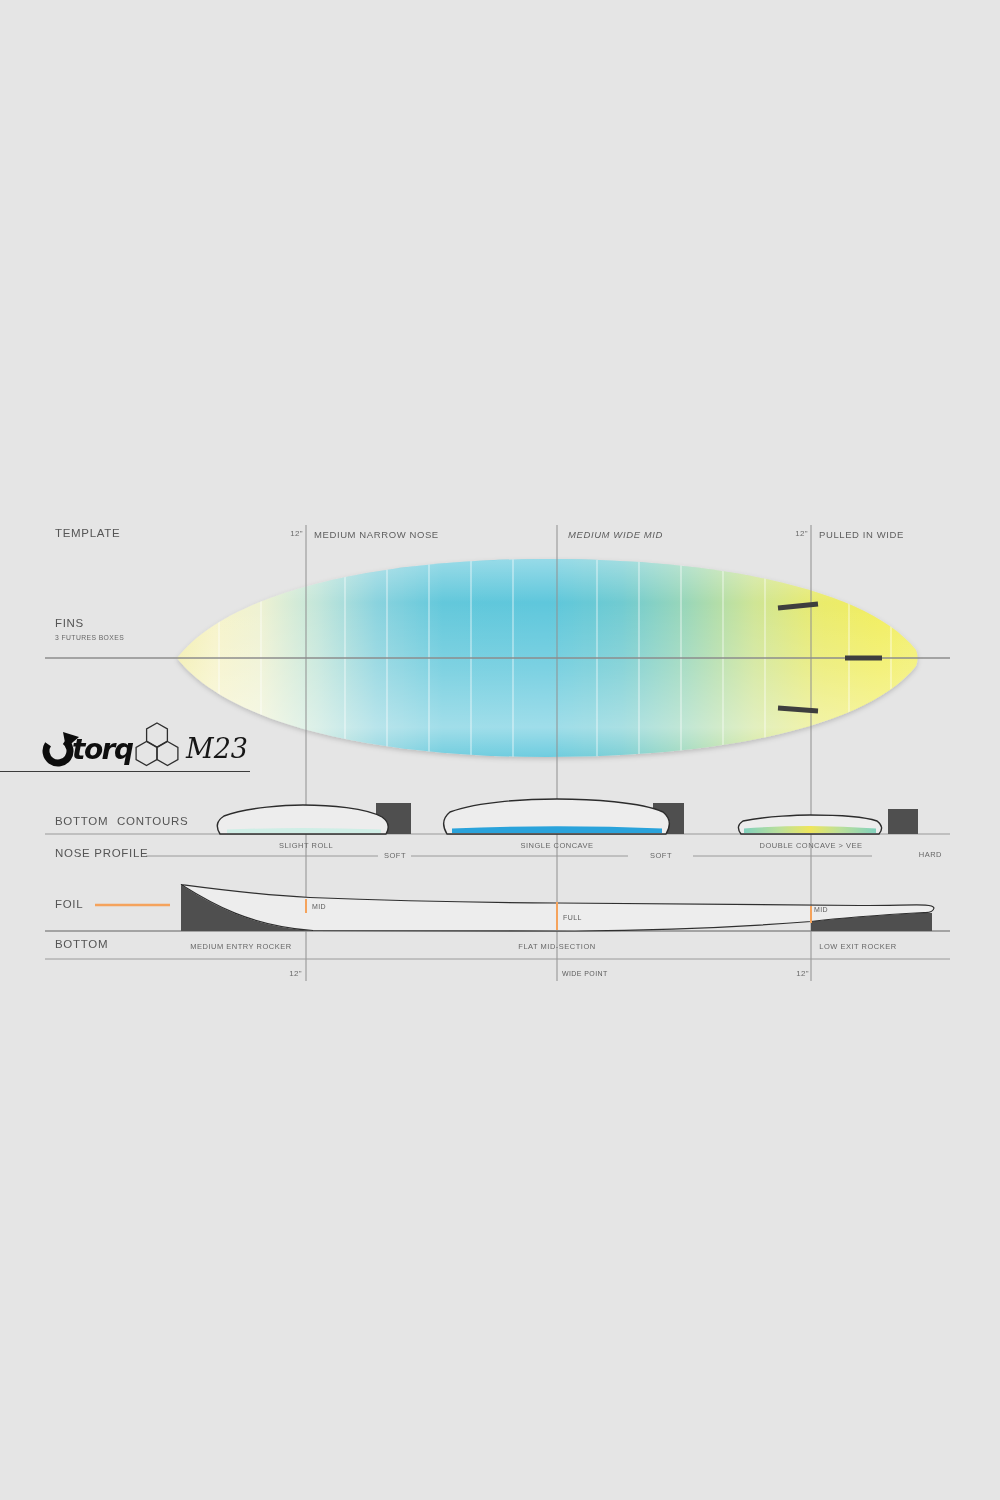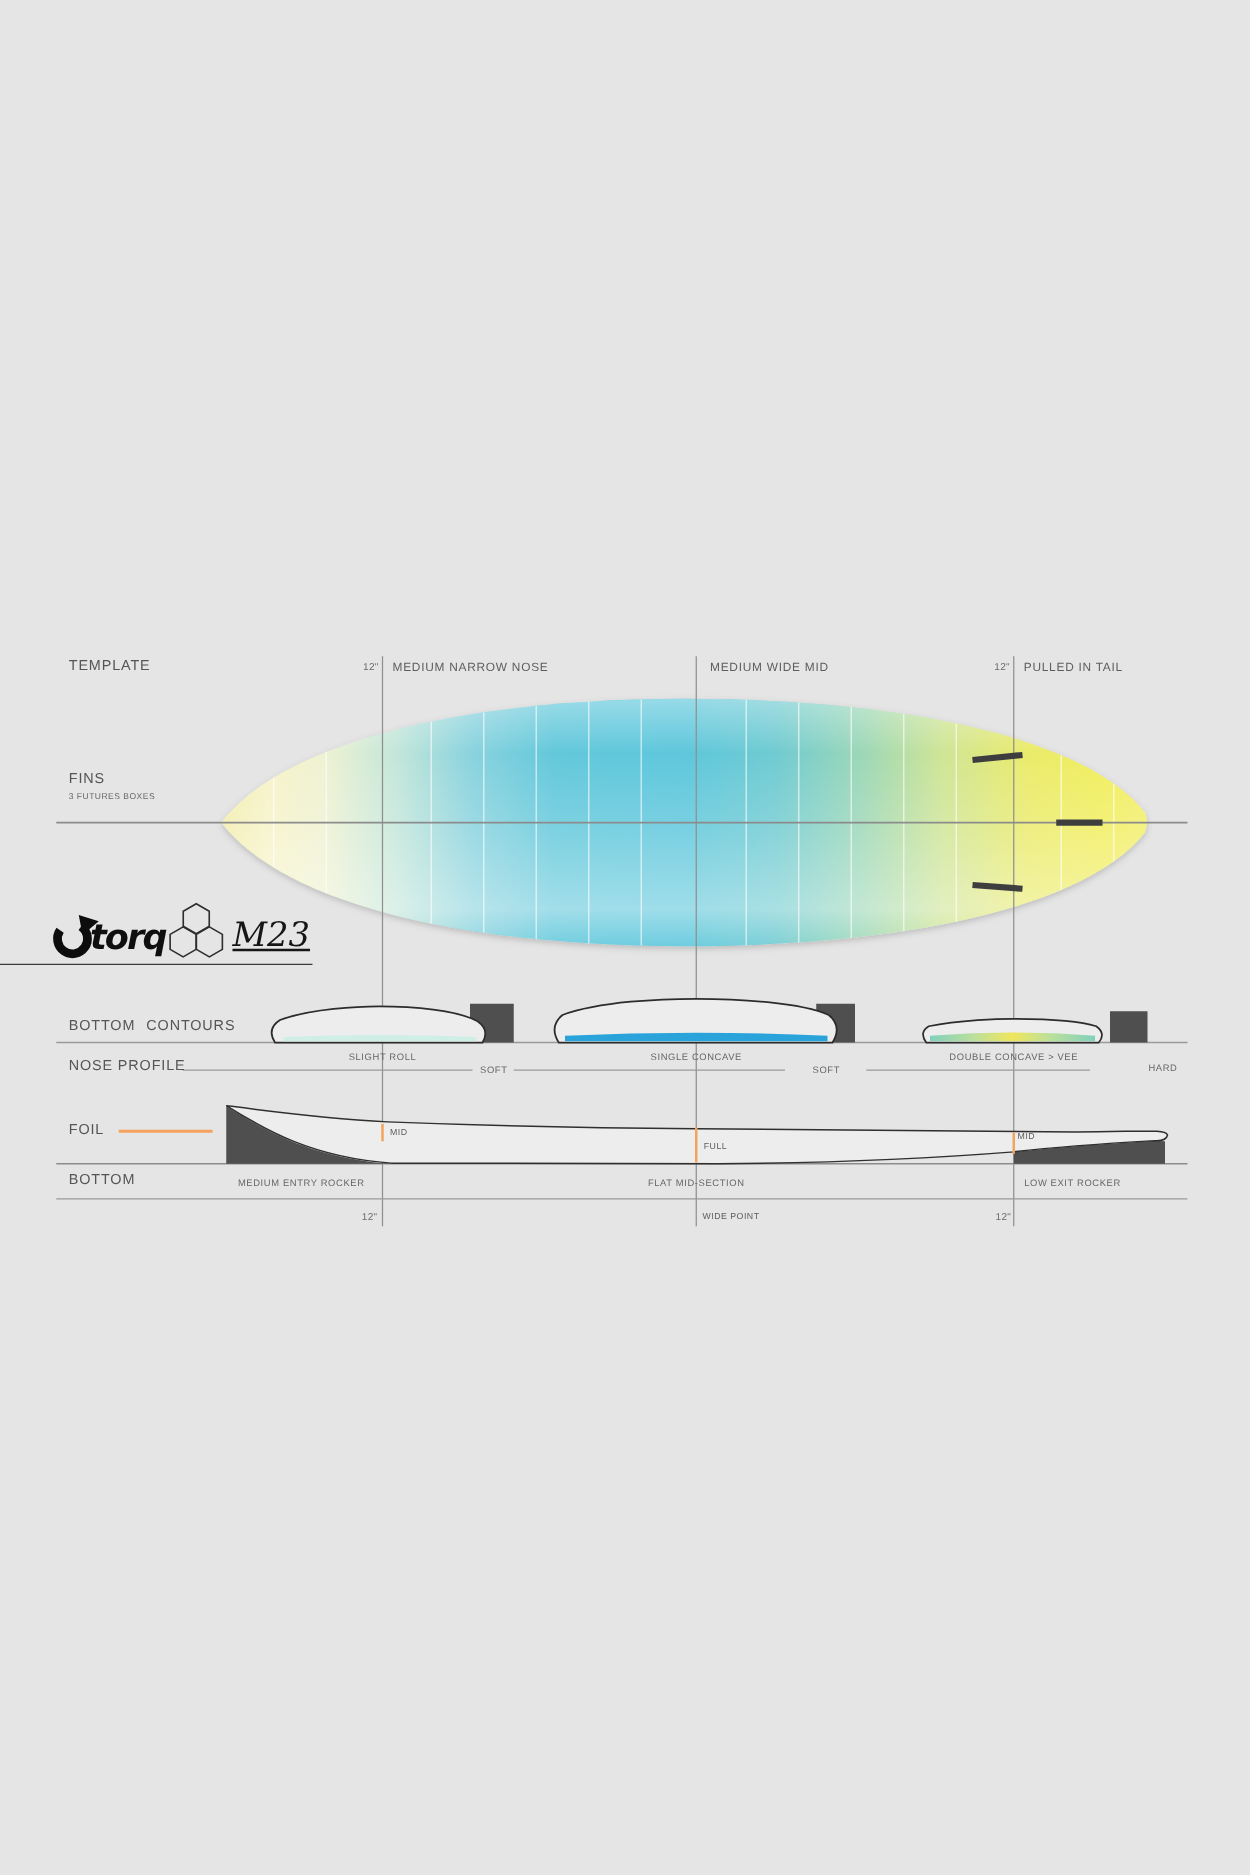--- a/index.html
+++ b/index.html
@@ -10,21 +10,21 @@
   .heading{font-size:11.5px;letter-spacing:.7px;color:#555;}
   .station{font-size:9.5px;letter-spacing:.6px;color:#5e5e5e;}
   .tick{font-size:8px;letter-spacing:.3px;color:#6a6a6a;}
   .small{font-size:7.5px;letter-spacing:.5px;color:#666;}
   .tiny{font-size:7px;letter-spacing:.4px;color:#5c5c5c;}
   .ctr{text-align:center;}
   .rgt{text-align:right;}
   .brand{font-size:28px;font-style:italic;font-weight:800;letter-spacing:-1.5px;color:#0f0f0f;
          font-family:"DejaVu Sans","Liberation Sans",sans-serif;}
   .model{font-size:27px;font-style:italic;color:#161616;
-         font-family:"DejaVu Serif","Liberation Serif",serif;text-decoration:underline;}
+         font-family:"DejaVu Serif","Liberation Serif",serif;}
 </style>
 </head>
 <body>
 
 <div id="page">
 
   <svg id="gfx" viewBox="0 0 1000 1500">
     <defs>
       <linearGradient id="boardGrad" gradientUnits="userSpaceOnUse" x1="177" y1="658" x2="917" y2="658">
         <stop offset="0" stop-color="#f2eeae"></stop>
@@ -138,23 +138,23 @@
       <line x1="306" y1="899" x2="306" y2="913"></line>
       <line x1="557" y1="902" x2="557" y2="930"></line>
       <line x1="811" y1="906" x2="811" y2="923"></line>
     </g>
     <line x1="45" y1="959" x2="950" y2="959" stroke="#9a9a9a" stroke-width="1"></line>
   </svg>
 
   <div class="lbl heading" style="left:55px;top:527px;">TEMPLATE</div>
   <div class="lbl tick rgt" style="left:275px;top:529px;width:28px;">12"</div>
   <div class="lbl station" style="left:314px;top:528.5px;">MEDIUM NARROW NOSE</div>
-  <div class="lbl station" style="left:568px;top:528.5px;">MEDIUM WIDE MID</div>
+  <div class="lbl station" style="left:568px;top:528.5px;font-style:italic;">MEDIUM WIDE MID</div>
   <div class="lbl tick rgt" style="left:780px;top:529px;width:28px;">12"</div>
-  <div class="lbl station" style="left:819px;top:528.5px;">PULLED IN TAIL</div>
+  <div class="lbl station" style="left:819px;top:528.5px;">PULLED IN WIDE</div>
 
   <div class="lbl heading" style="left:55px;top:617px;">FINS</div>
   <div class="lbl" style="left:55px;top:634px;font-size:6.8px;letter-spacing:.4px;color:#666;">3 FUTURES BOXES</div>
 
   <div class="lbl brand" style="left:72px;top:733px;">torq</div>
   <div class="lbl model" style="left:186px;top:733px;">M23</div>
 
   <div class="lbl heading" style="left:55px;top:814.5px;word-spacing:5px;">BOTTOM  CONTOURS</div>
   <div class="lbl small ctr" style="left:231px;top:840.5px;width:150px;">SLIGHT ROLL</div>
   <div class="lbl small ctr" style="left:482px;top:840.5px;width:150px;">SINGLE CONCAVE</div>

